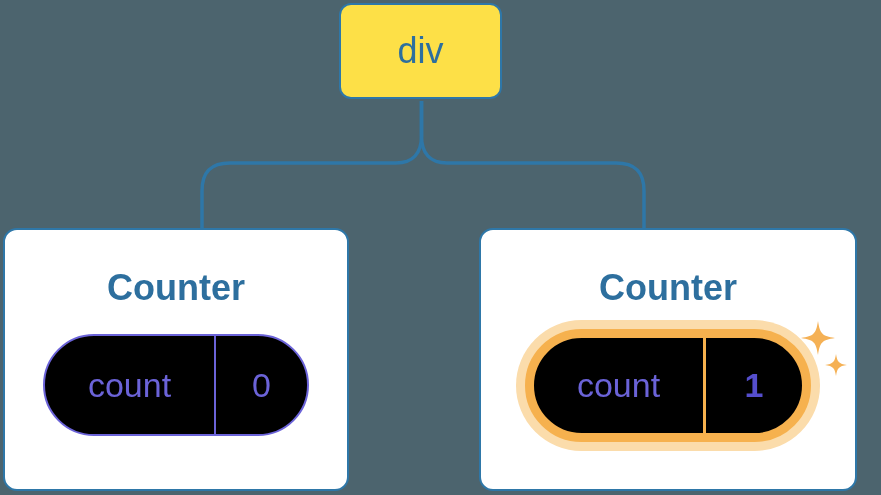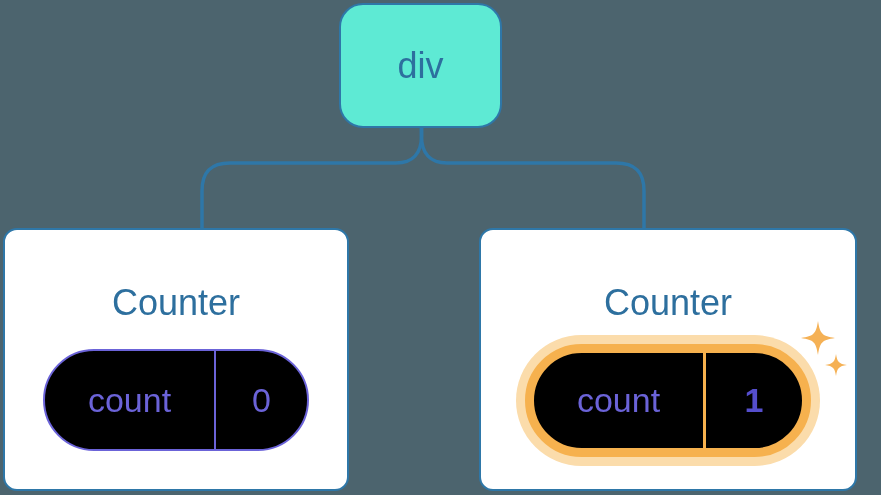--- a/index.html
+++ b/index.html
@@ -18,36 +18,36 @@
     position:relative;
     width:881px;height:495px;
     background:var(--background);
     font-family:"Liberation Sans",sans-serif;
     overflow:hidden;
   }
   .connectors{position:absolute;left:0;top:0;width:881px;height:495px;pointer-events:none}
   .connectors path{fill:none;stroke:var(--node-border-blue);stroke-width:3.5px}
 
   .root-node{
-    position:absolute;left:339px;top:3px;width:163px;height:125px;
-    background:#5eead4;border:2.5px solid var(--node-border-blue);border-radius:24px;
+    position:absolute;left:339px;top:3px;width:163px;height:96px;
+    background:#fde047;border:2.5px solid var(--node-border-blue);border-radius:12px;
     display:flex;align-items:center;justify-content:center;
     font-size:36px;font-weight:500;color:var(--node-text-blue);
   }
 
   .card{
     position:absolute;top:228px;height:263px;
     background:#fff;border:2.5px solid var(--node-border-blue);border-radius:14px;
   }
   .card.pos-left{left:3px;width:346px}
   .card.pos-right{left:479px;width:378px}
 
   .card-title{
-    margin-top:55px;text-align:center;line-height:36px;
-    font-size:36px;font-weight:400;color:var(--node-text-blue);
+    margin-top:40px;text-align:center;line-height:36px;
+    font-size:36px;font-weight:700;color:var(--node-text-blue);
   }
 
   .pill{
     display:flex;align-items:stretch;overflow:hidden;background:#000000;
     border-radius:999px;
   }
   .pill.plain{
     width:266px;height:102px;margin:28px auto 0;
     border:2.5px solid var(--state-purple);
   }

